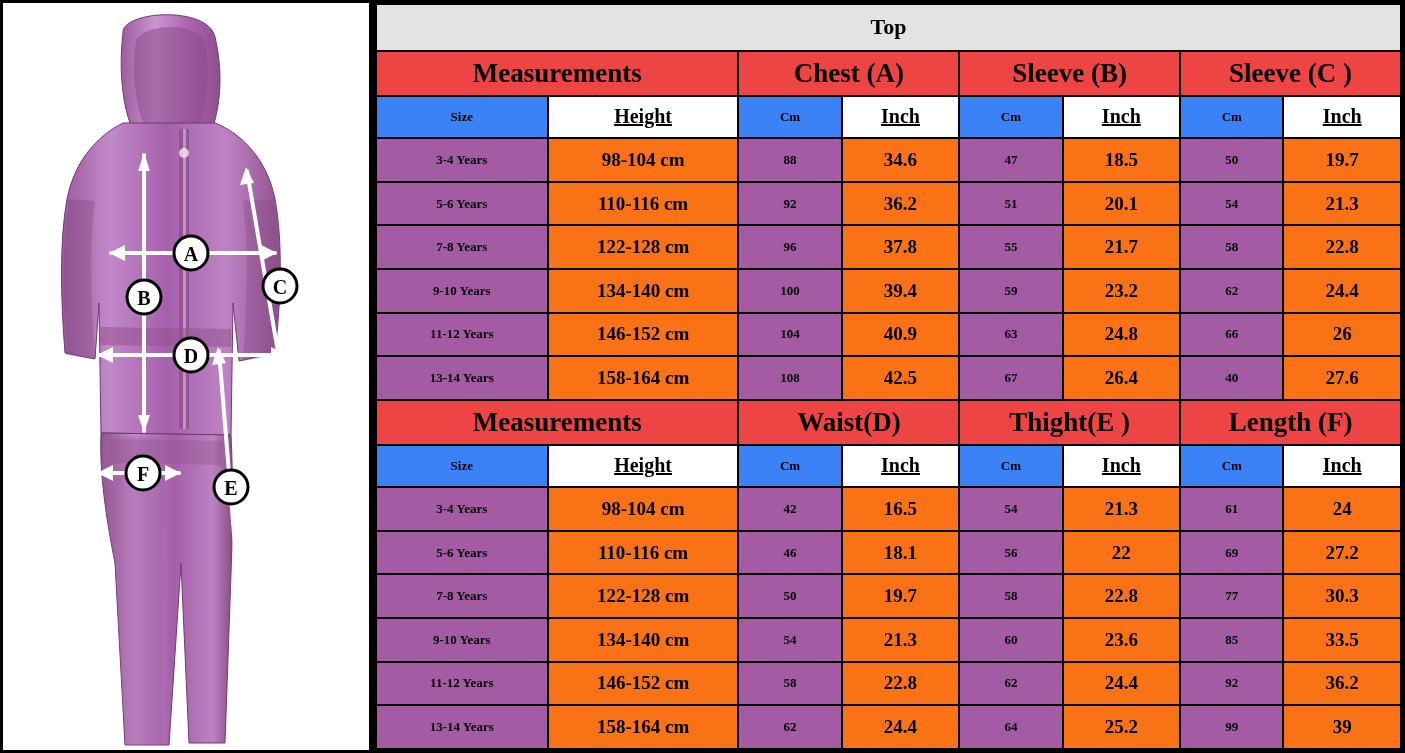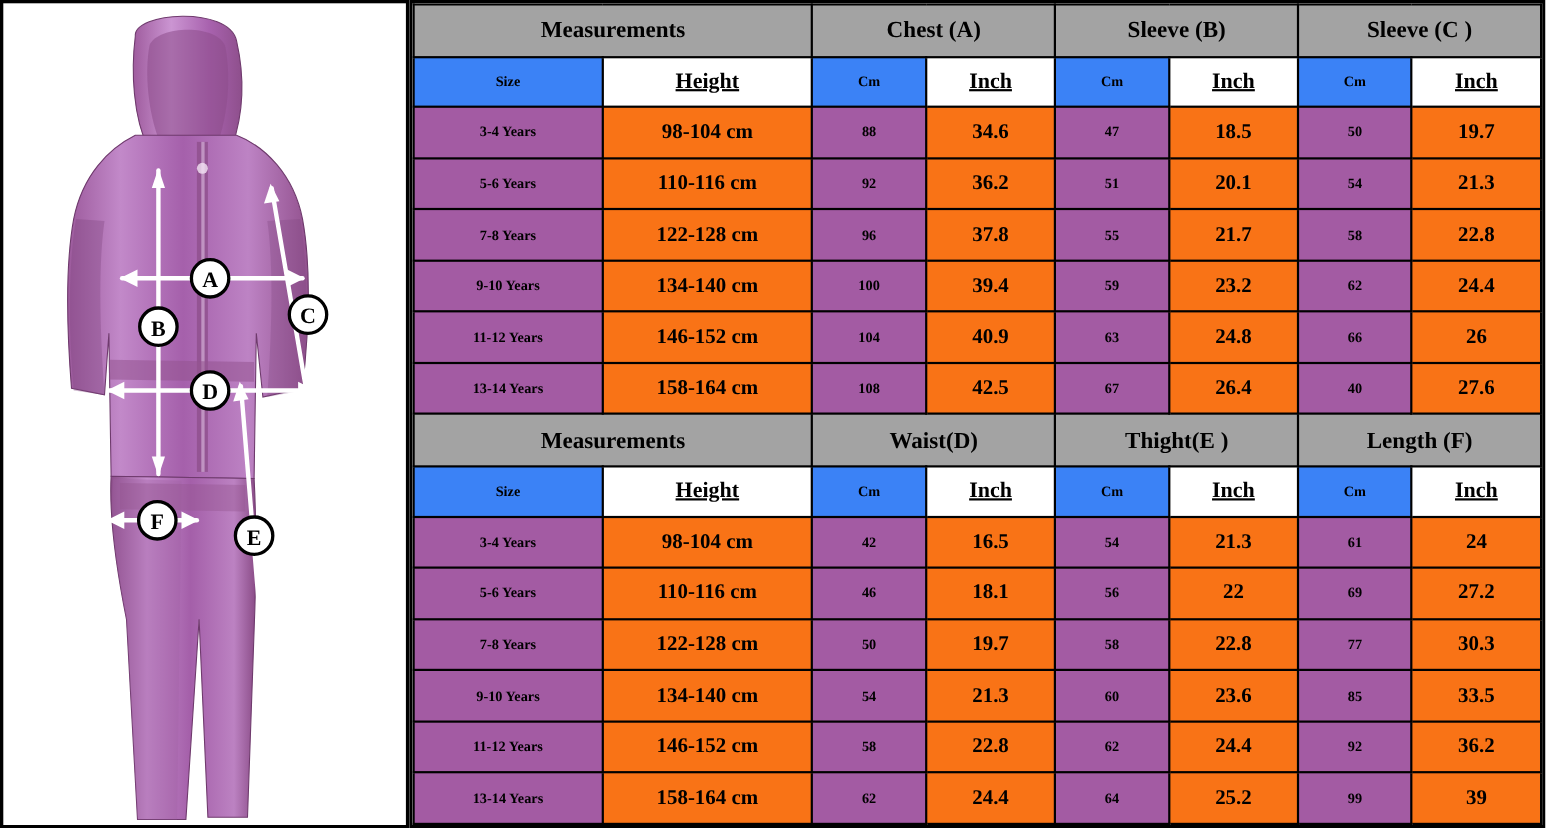--- a/index.html
+++ b/index.html
@@ -56,22 +56,22 @@
     color: #000;
     padding: 0;
     white-space: nowrap;
   }
   .section-title {
     background: #e3e3e3;
     font-size: 22px;
     height: 44px;
   }
   .grp-head {
-    background: #a3a3a3;
-    font-size: 21px;
+    background: #ef4444;
+    font-size: 27px;
     height: 42px;
   }
   .sub-head-plain {
     background: #ffffff;
     font-size: 20px;
     height: 40px;
     text-decoration: underline;
   }
   .sub-head-purple {
     background: #3b82f6;
@@ -206,20 +206,23 @@
         <col class="c-cm">
           <col class="c-in">
         <col class="c-cm">
           <col class="c-in">
         <col class="c-cm">
           <col class="c-in">
       </colgroup>
       <tbody>
 
         <tr>
+          <td class="section-title" colspan="8">Top</td>
+        </tr>
+        <tr>
           <td class="grp-head" colspan="2">Measurements</td>
           <td class="grp-head" colspan="2">Chest (A)</td>
           <td class="grp-head" colspan="2">Sleeve (B)</td>
           <td class="grp-head" colspan="2">Sleeve (C )</td>
         </tr>
         <tr>
           <td class="sub-head-purple">Size</td>
           <td class="sub-head-plain">Height</td>
           <td class="sub-head-purple">Cm</td>
           <td class="sub-head-plain">Inch</td>

